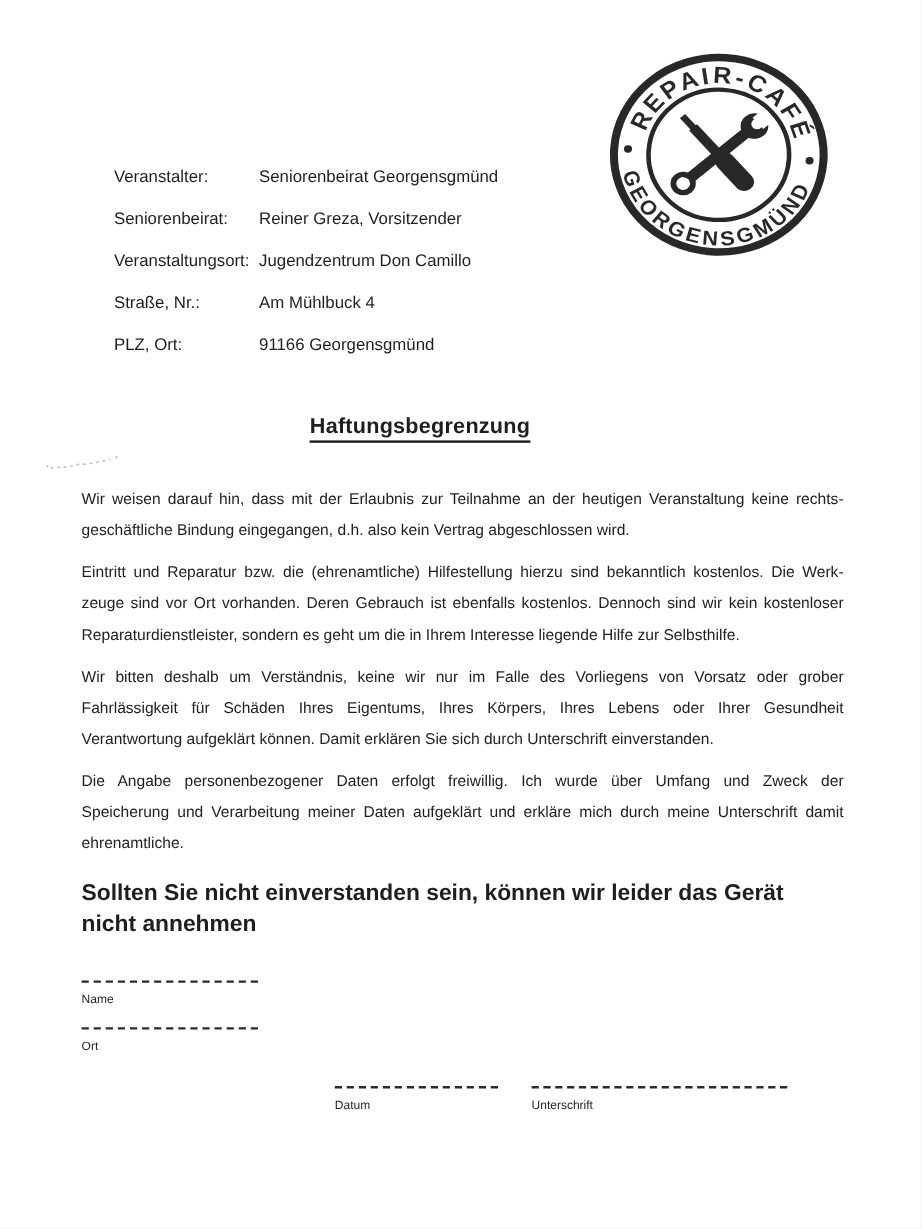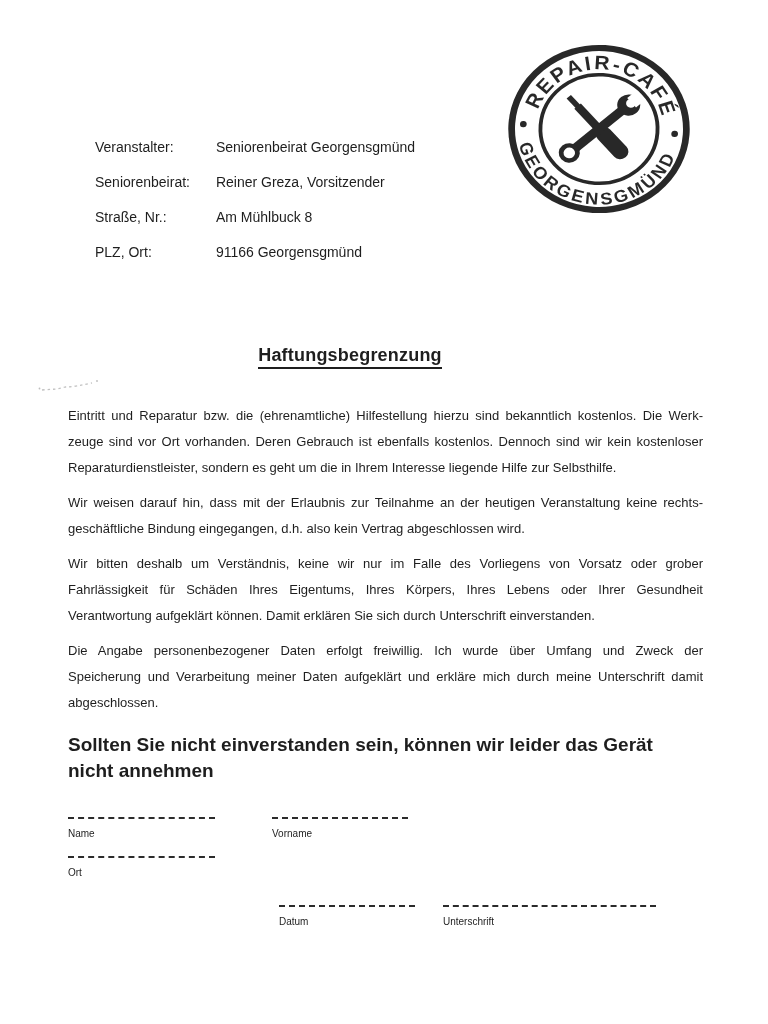--- a/index.html
+++ b/index.html
@@ -71,22 +71,26 @@
   <div class="info-block">
     <div class="info-row">
       <span class="info-label">Veranstalter:</span>
       <span class="info-value">Seniorenbeirat Georgensgmünd</span>
     </div>
     <div class="info-row">
       <span class="info-label">Seniorenbeirat:</span>
       <span class="info-value">Reiner Greza, Vorsitzender</span>
     </div>
     <div class="info-row">
+      <span class="info-label">Veranstaltungsort:</span>
+      <span class="info-value">Jugendzentrum Don Camillo</span>
+    </div>
+    <div class="info-row">
       <span class="info-label">Straße, Nr.:</span>
-      <span class="info-value">Am Mühlbuck 8</span>
+      <span class="info-value">Am Mühlbuck 4</span>
     </div>
     <div class="info-row">
       <span class="info-label">PLZ, Ort:</span>
       <span class="info-value">91166 Georgensgmünd</span>
     </div>
   </div>
 
   <div class="stamp">
     <svg viewBox="0 0 200 200" width="192" height="178" preserveAspectRatio="none">
       <defs>
@@ -129,48 +133,44 @@
       <circle cx="59" cy="7" r="0.9" fill="#bdbdbd"></circle>
     </svg>
   </div>
 
   <div class="title-wrap">
     <span class="doc-title">Haftungsbegrenzung</span>
   </div>
 
   <div class="body-text">
     <div class="para">
+      <div class="jl">Wir weisen darauf hin, dass mit der Erlaubnis zur Teilnahme an der heutigen Veranstaltung keine rechts-</div>
+      <div class="ll">geschäftliche Bindung eingegangen, d.h. also kein Vertrag abgeschlossen wird.</div>
+    </div>
+    <div class="para">
       <div class="jl">Eintritt und Reparatur bzw. die (ehrenamtliche) Hilfestellung hierzu sind bekanntlich kostenlos. Die Werk-</div>
       <div class="jl">zeuge sind vor Ort vorhanden. Deren Gebrauch ist ebenfalls kostenlos. Dennoch sind wir kein kostenloser</div>
       <div class="ll">Reparaturdienstleister, sondern es geht um die in Ihrem Interesse liegende Hilfe zur Selbsthilfe.</div>
-    </div>
-    <div class="para">
-      <div class="jl">Wir weisen darauf hin, dass mit der Erlaubnis zur Teilnahme an der heutigen Veranstaltung keine rechts-</div>
-      <div class="ll">geschäftliche Bindung eingegangen, d.h. also kein Vertrag abgeschlossen wird.</div>
     </div>
     <div class="para">
       <div class="jl">Wir bitten deshalb um Verständnis, keine wir nur im Falle des Vorliegens von Vorsatz oder grober</div>
       <div class="jl">Fahrlässigkeit für Schäden Ihres Eigentums, Ihres Körpers, Ihres Lebens oder Ihrer Gesundheit</div>
       <div class="ll">Verantwortung aufgeklärt können. Damit erklären Sie sich durch Unterschrift einverstanden.</div>
     </div>
     <div class="para">
       <div class="jl">Die Angabe personenbezogener Daten erfolgt freiwillig. Ich wurde über Umfang und Zweck der</div>
       <div class="jl">Speicherung und Verarbeitung meiner Daten aufgeklärt und erkläre mich durch meine Unterschrift damit</div>
-      <div class="ll">abgeschlossen.</div>
+      <div class="ll">ehrenamtliche.</div>
     </div>
     <div class="bold-note">Sollten Sie nicht einverstanden sein, können wir leider das Gerät nicht annehmen</div>
   </div>
 
   <div class="sig-field sf-name">
     <div class="sig-line"></div>
     <div class="sig-label">Name</div>
-  </div>
-  <div class="sig-field sf-vorname">
-    <div class="sig-line"></div>
-    <div class="sig-label">Vorname</div>
   </div>
   <div class="sig-field sf-ort">
     <div class="sig-line"></div>
     <div class="sig-label">Ort</div>
   </div>
   <div class="sig-field sf-datum">
     <div class="sig-line"></div>
     <div class="sig-label">Datum</div>
   </div>
   <div class="sig-field sf-unterschrift">

